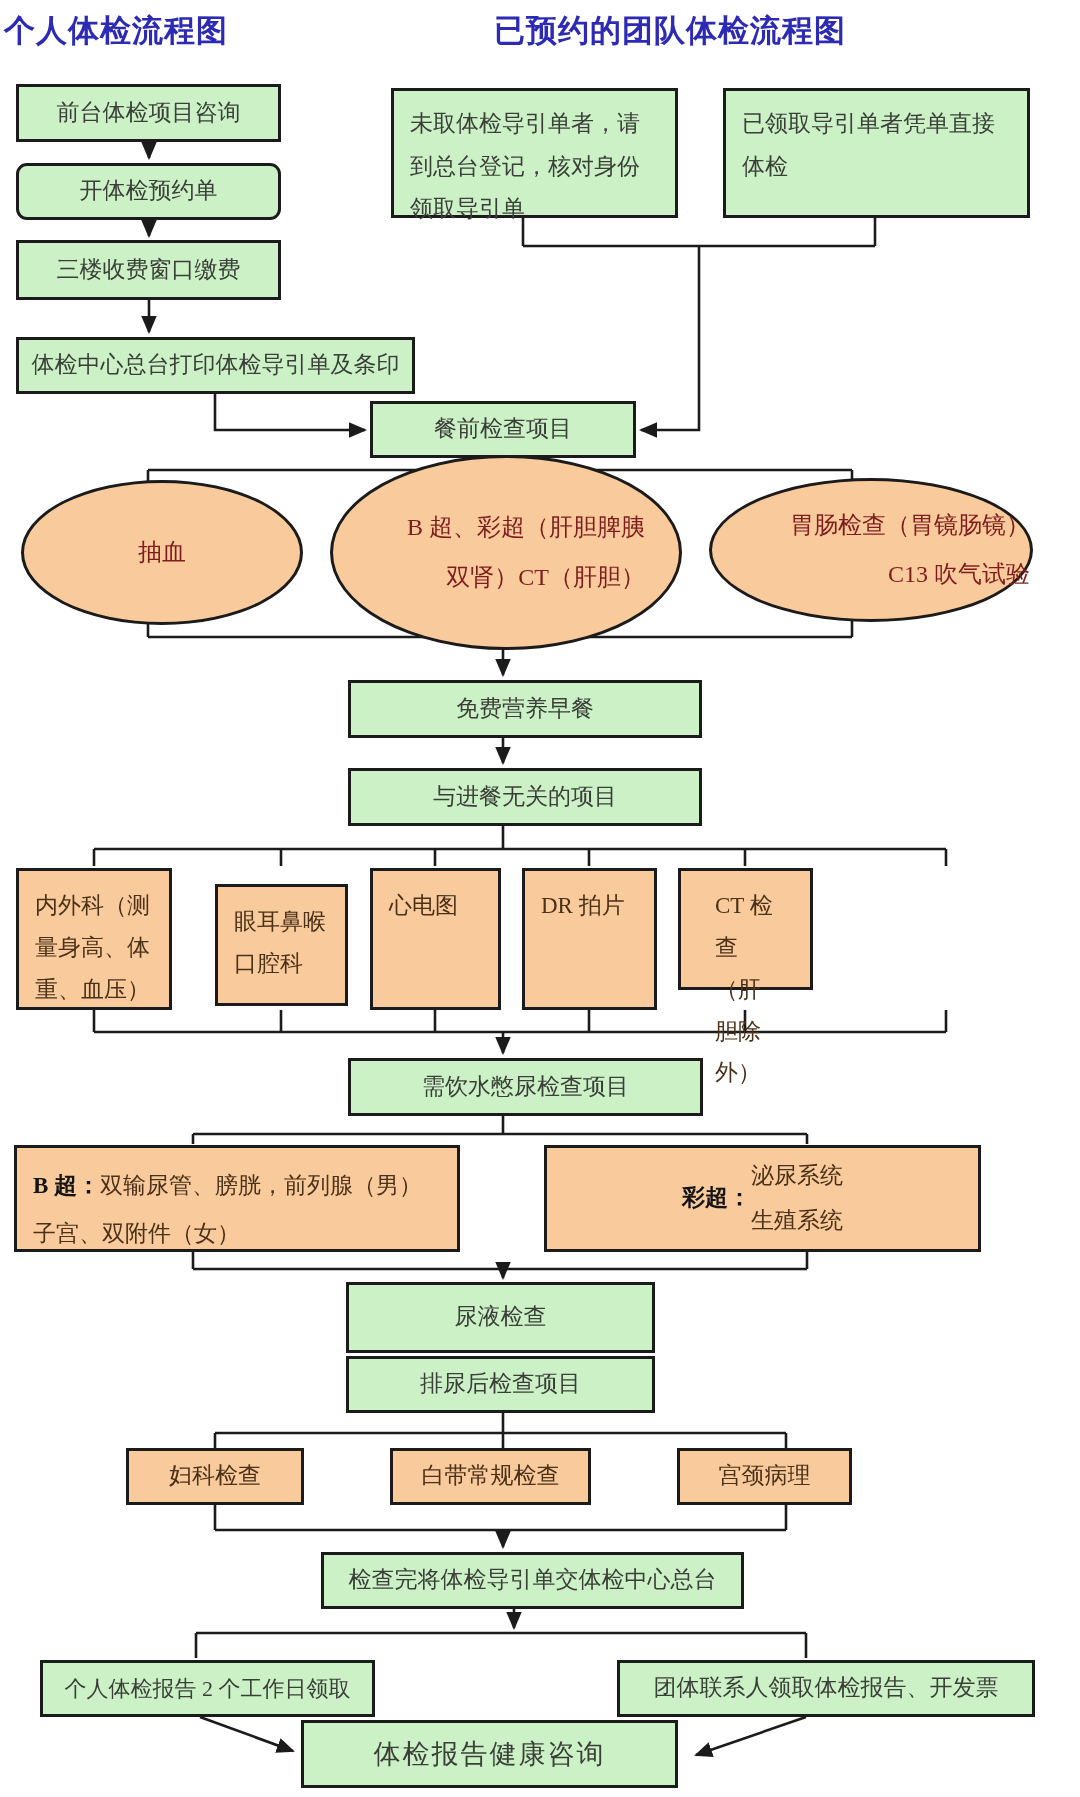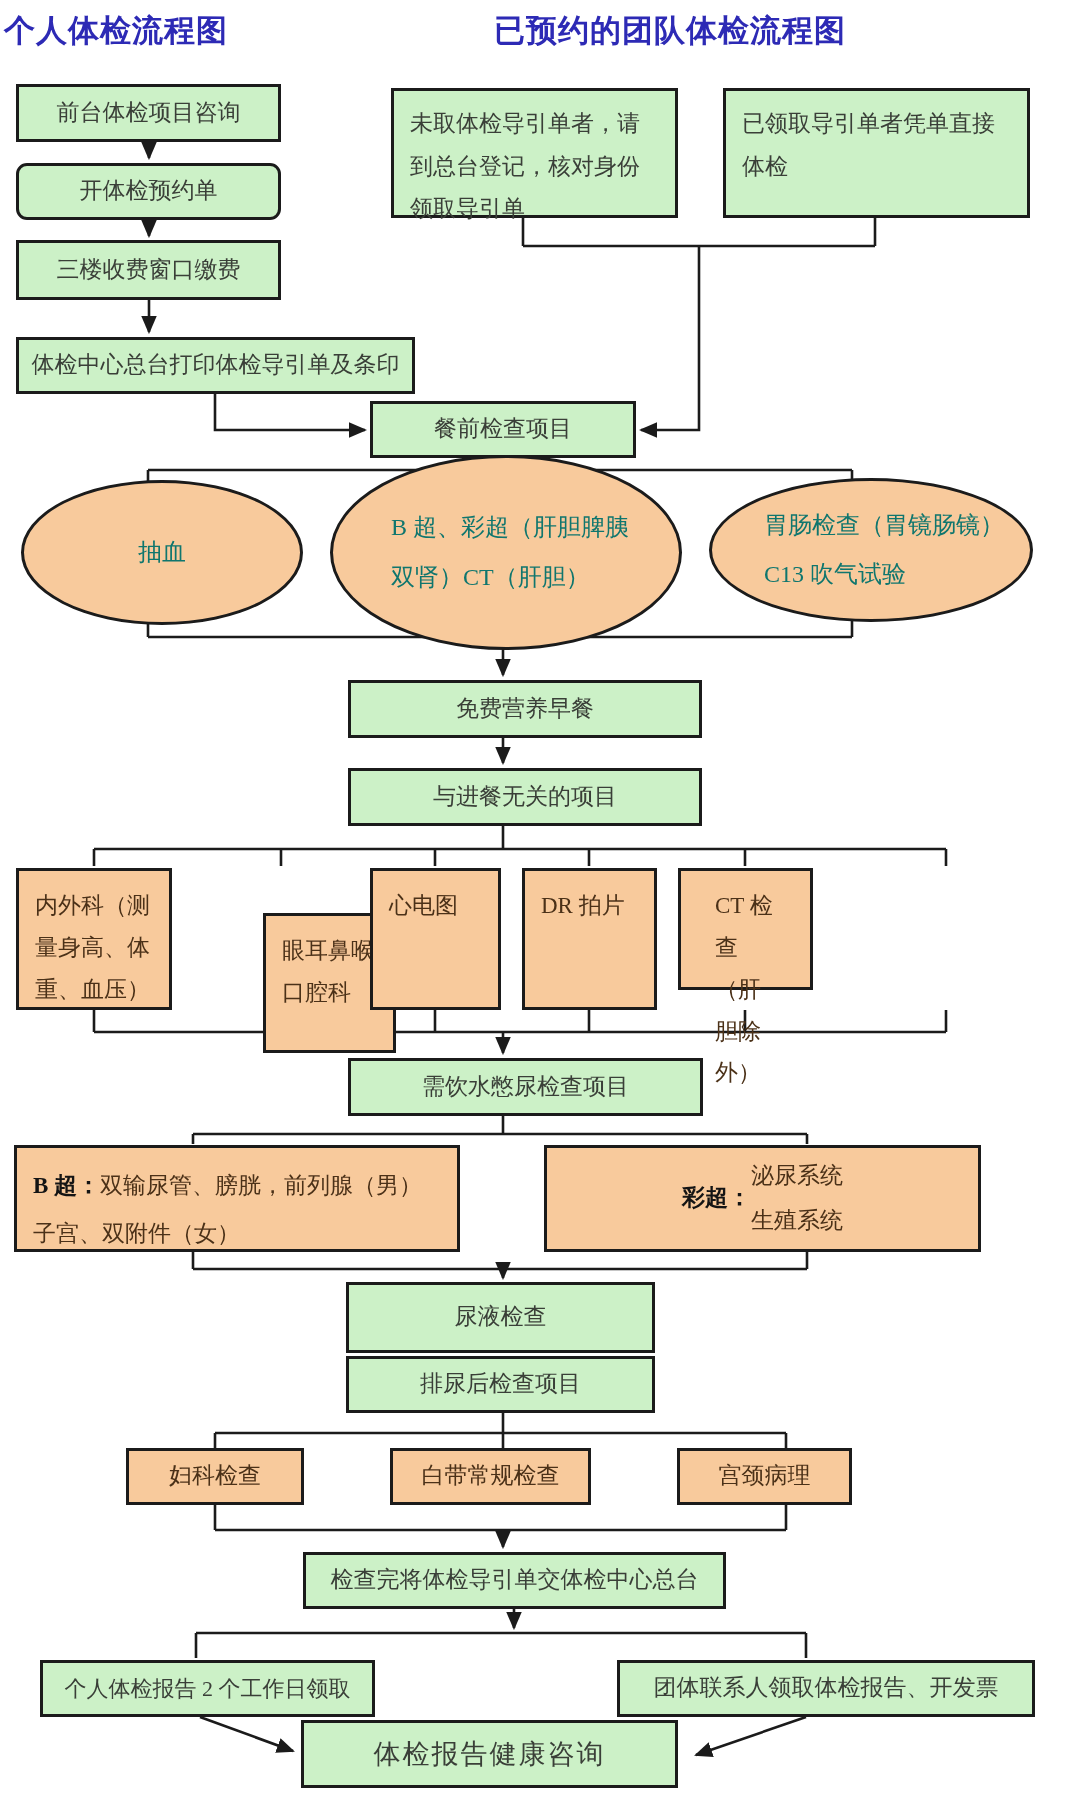--- a/index.html
+++ b/index.html
@@ -18,23 +18,23 @@
     font-size:23px;line-height:1.5;color:#3a3f38;
   }
   .green{background:var(--green,#ccf1c7);}
   .orange{background:var(--orange,#f8ca9c);color:#4b3118;}
   .tl{align-items:flex-start;justify-content:flex-start;text-align:left;
       padding:12px 16px;line-height:1.85;word-break:break-all;}
   .obx{align-items:flex-start;justify-content:flex-start;text-align:left;
       padding:14px 16px;line-height:1.82;word-break:break-all;}
   .el{
     position:absolute;box-sizing:border-box;border:3px solid var(--line,#1b1b1b);
-    border-radius:50%;background:var(--orange,#f8ca9c);color:#0f766e;
+    border-radius:50%;background:var(--orange,#f8ca9c);color:#7f1d1d;
     display:flex;flex-direction:column;justify-content:center;
-    font-size:24px;line-height:2.05;
+    font-size:24px;line-height:2.05;text-align:right;
   }
   .bu{display:flex;align-items:center;justify-content:flex-start;text-align:left;
       padding:0 16px;line-height:2.1;word-break:break-all;}
   .pfx{font-weight:bold;color:#141414;white-space:nowrap;}
   .big{font-size:27px;letter-spacing:2px;}
 </style>
 </head>
 <body>
 
 <div id="canvas">
@@ -135,21 +135,21 @@
   </div>
   <div class="el" style="left:709px;top:478px;width:324px;height:144px;padding-left:52px;">
     <span>胃肠检查（胃镜肠镜）</span>
     <span>C13 吹气试验</span>
   </div>
 
   <div class="bx green" style="left:348px;top:680px;width:354px;height:58px;">免费营养早餐</div>
   <div class="bx green" style="left:348px;top:768px;width:354px;height:58px;">与进餐无关的项目</div>
 
   <div class="bx orange obx" style="left:16px;top:868px;width:156px;height:142px;">内外科（测量身高、体重、血压）</div>
-  <div class="bx orange obx" style="left:215px;top:913px;width:133px;height:140px;margin-left:48px;">眼耳鼻喉口腔科</div>
+  <div class="bx orange obx" style="left:215px;top:884px;width:133px;height:122px;">眼耳鼻喉口腔科</div>
   <div class="bx orange obx" style="left:370px;top:868px;width:131px;height:142px;">心电图</div>
   <div class="bx orange obx" style="left:522px;top:868px;width:135px;height:142px;">DR 拍片</div>
   <div class="bx orange obx" style="left:678px;top:868px;width:135px;height:122px;padding:14px 34px;">CT 检查（肝胆除外）</div>
 
   <div class="bx green" style="left:348px;top:1058px;width:355px;height:58px;">需饮水憋尿检查项目</div>
 
   <div class="bx orange bu" style="left:14px;top:1145px;width:446px;height:107px;">
     <span style="align-self:flex-start;padding-top:14px;">
       <span class="pfx">B 超：</span><span>双输尿管、膀胱，前列腺（男）子宫、双附件（女）</span>
     </span>
@@ -162,20 +162,20 @@
     </span>
   </div>
 
   <div class="bx green" style="left:346px;top:1282px;width:309px;height:71px;">尿液检查</div>
   <div class="bx green" style="left:346px;top:1356px;width:309px;height:57px;">排尿后检查项目</div>
 
   <div class="bx orange" style="left:126px;top:1448px;width:178px;height:57px;">妇科检查</div>
   <div class="bx orange" style="left:390px;top:1448px;width:201px;height:57px;">白带常规检查</div>
   <div class="bx orange" style="left:677px;top:1448px;width:175px;height:57px;">宫颈病理</div>
 
-  <div class="bx green" style="left:303px;top:1552px;width:423px;height:57px;text-align:center;">检查完将体检导引单交体检中心总台</div>
+  <div class="bx green" style="left:321px;top:1552px;width:423px;height:57px;text-align:center;">检查完将体检导引单交体检中心总台</div>
 
   <div class="bx green" style="left:40px;top:1660px;width:335px;height:57px;font-size:22px;">个人体检报告 2 个工作日领取</div>
   <div class="bx green" style="left:589px;top:1660px;width:418px;height:57px;margin-left:28px;">团体联系人领取体检报告、开发票</div>
 
   <div class="bx green big" style="left:301px;top:1720px;width:377px;height:68px;">体检报告健康咨询</div>
 
 </div>
 
 </body></html>

